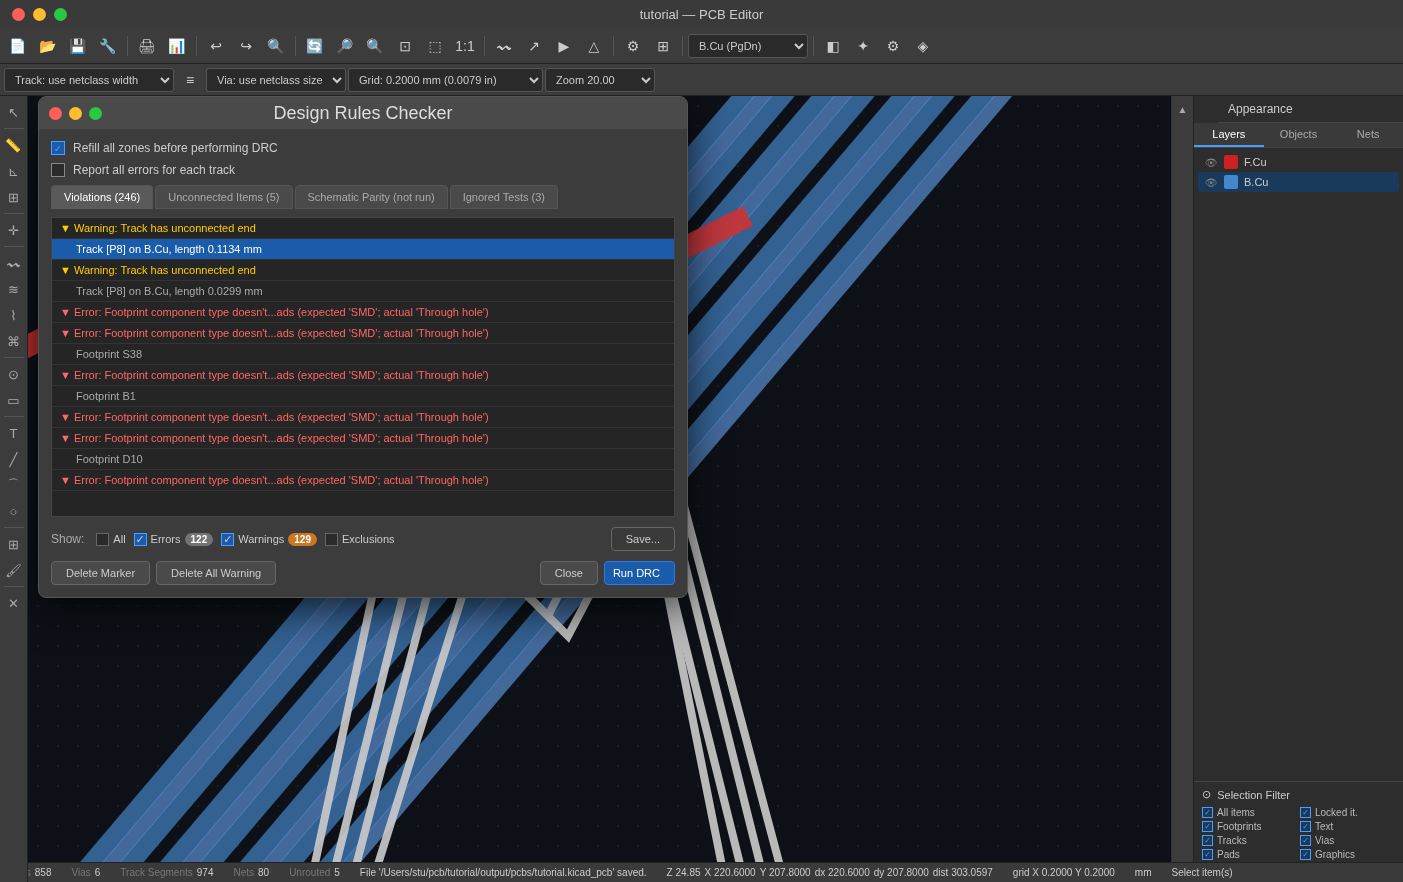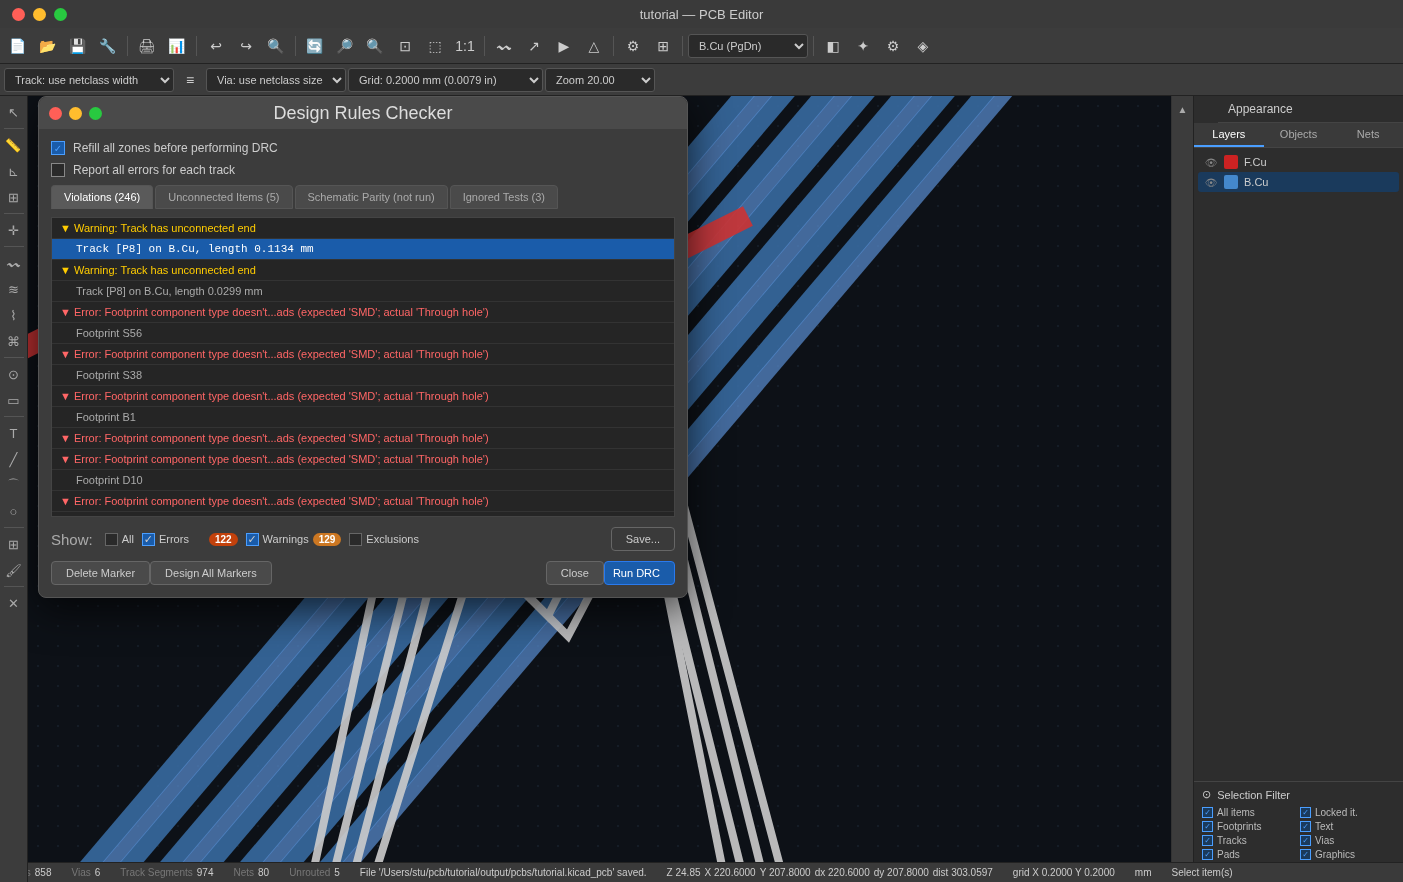--- a/index.html
+++ b/index.html
@@ -350,34 +350,34 @@
       overflow-y: auto;
       margin-bottom: 10px;
     }
     .drc-item {
       padding: 4px 8px;
       font-size: 11px;
       color: #ccc;
       border-bottom: 1px solid #333;
       cursor: pointer;
     }
-    .drc-item.selected { background: #1a5caa; color: #fff; font-family: Liberation Mono, monospace; }
+    .drc-item.selected { background: #1a5caa; color: #fff; }
     .drc-item.warning { color: #ffcc00; }
     .drc-item.error { color: #ff6666; }
     .drc-item.sub-item { padding-left: 24px; font-size: 11px; color: #aaa; }
     .drc-item.sub-item.selected { background: #1a5caa; color: #fff; }
 
     .drc-footer {
       display: flex;
       align-items: center;
       gap: 8px;
       flex-wrap: wrap;
     }
     .drc-show-label {
-      font-size: 15px;
+      font-size: 12px;
       color: #aaa;
       margin-right: 4px;
     }
     .drc-filter-item {
       display: flex;
       align-items: center;
       gap: 4px;
       font-size: 11px;
       color: #ccc;
     }
@@ -390,29 +390,29 @@
       align-items: center;
       justify-content: center;
     }
     .drc-filter-check.checked { background: #1a5caa; border-color: #4a9eff; }
     .badge {
       padding: 1px 6px;
       border-radius: 10px;
       font-size: 10px;
       font-weight: bold;
     }
-    .badge-red { background: #c2410c; color: #fff; margin-left: 16px; }
+    .badge-red { background: #737373; color: #fff; }
     .badge-orange { background: #cc7722; color: #fff; }
 
     .drc-btn-row {
       display: flex;
       justify-content: space-between;
       margin-top: 10px;
     }
-    .drc-btn-group { display: flex; }
+    .drc-btn-group { display: flex; gap: 6px; }
     .btn {
       padding: 5px 14px;
       border-radius: 4px;
       border: 1px solid #666;
       background: #4a4a4a;
       color: #ccc;
       font-size: 11px;
       cursor: pointer;
     }
     .btn-primary {
@@ -650,21 +650,20 @@
           <div class="drc-item warning">
             <span>▼ Warning: Track has unconnected end</span>
           </div>
           <div class="drc-item sub-item">
             Track [P8] on B.Cu, length 0.0299 mm
           </div>
 
           <div class="drc-item error">
             <span>▼ Error: Footprint component type doesn't...ads (expected 'SMD'; actual 'Through hole')</span>
           </div>
-          <div class="drc-item sub-item">Footprint S56</div>
 
           <div class="drc-item error">
             <span>▼ Error: Footprint component type doesn't...ads (expected 'SMD'; actual 'Through hole')</span>
           </div>
           <div class="drc-item sub-item">Footprint S38</div>
 
           <div class="drc-item error">
             <span>▼ Error: Footprint component type doesn't...ads (expected 'SMD'; actual 'Through hole')</span>
           </div>
           <div class="drc-item sub-item">Footprint B1</div>
@@ -703,21 +702,21 @@
           <div class="drc-filter-item">
             <div class="drc-filter-check"></div>
             <span>Exclusions</span>
           </div>
           <button class="btn btn-save" style="margin-left:auto;text-align:center;">Save...</button>
         </div>
 
         <div class="drc-btn-row">
           <div class="drc-btn-group">
             <button class="btn">Delete Marker</button>
-            <button class="btn">Design All Markers</button>
+            <button class="btn">Delete All Warning</button>
           </div>
           <div class="drc-btn-group">
             <button class="btn">Close</button>
             <button class="btn btn-primary">Run DRC</button>
           </div>
         </div>
       </div>
     </div>
   </div>
 

